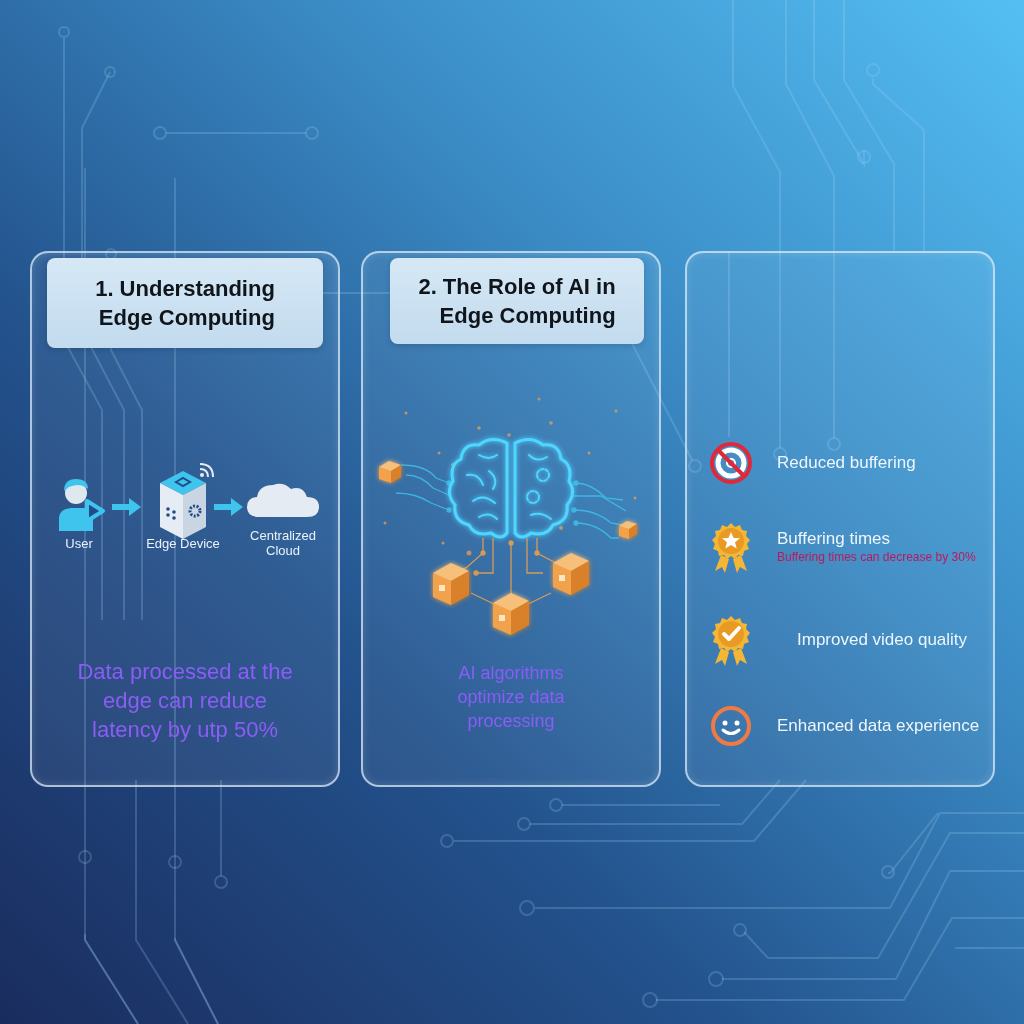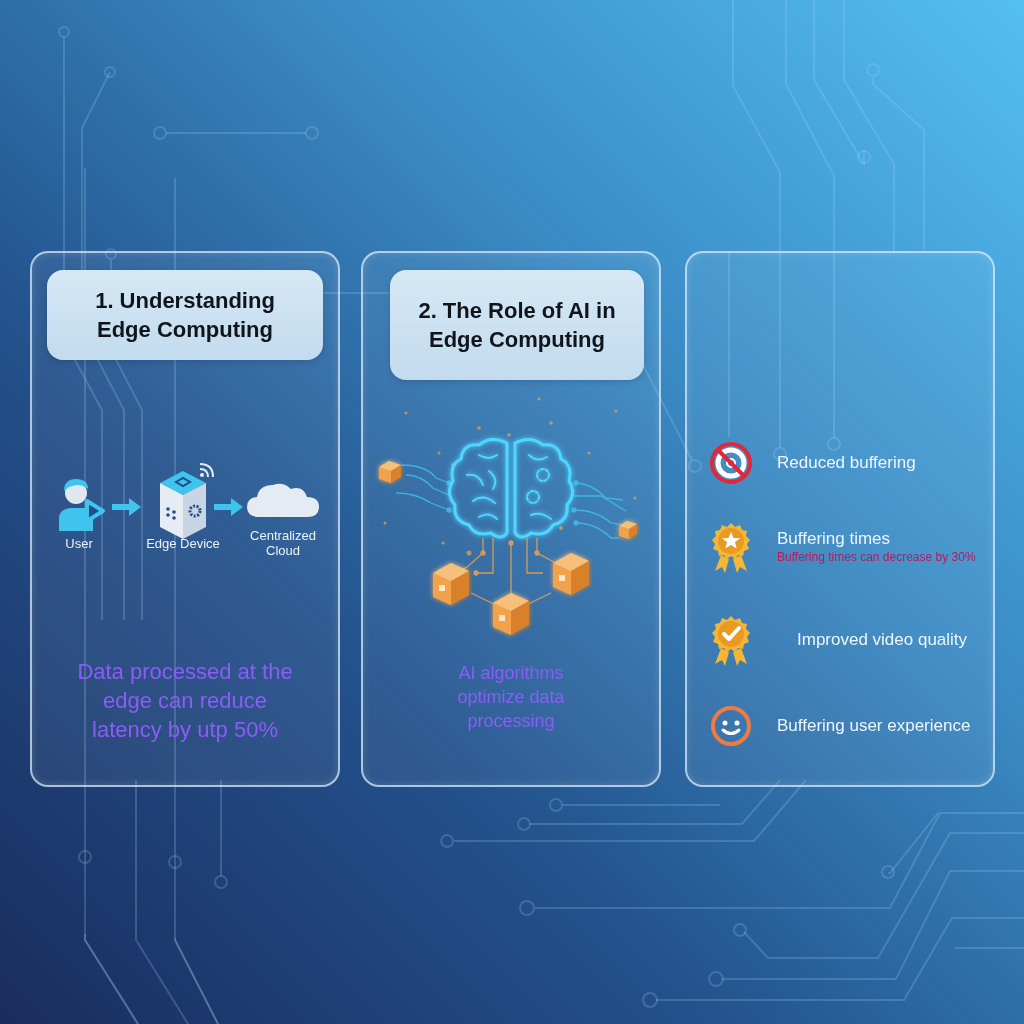--- a/index.html
+++ b/index.html
@@ -13,29 +13,29 @@
     position:absolute; top:251px; height:532px;
     border:2px solid rgba(220,235,250,0.75);
     border-radius:18px;
     background: rgba(255,255,255,0.06);
     box-shadow: 0 0 10px rgba(255,255,255,0.15) inset;
   }
   #card1 { left:30px; width:306px; }
   #card2 { left:361px; width:296px; }
   #card3 { left:685px; width:306px; }
   .title-box {
-    position:absolute; left:15px; right:15px; top:17px;
+    position:absolute; left:15px; right:15px; top:5px;
     background: linear-gradient(180deg, #d6e8f5 0%, #c2dbee 100%);
-    border-radius:16px;
-    display:flex; align-items:center; justify-content:center; text-align:center;
+    border-radius:8px;
+    display:flex; align-items:center; justify-content:center; text-align:right;
     color:#10151c; font-weight:bold; font-size:22px; line-height:29px;
     box-shadow: 0 2px 6px rgba(0,0,0,0.15);
   }
   #card1 .title-box { height:90px; }
-  #card2 .title-box { height:110px;margin-left:12px; }
+  #card2 .title-box { height:86px;margin-left:12px; }
   #card3 .title-box { height:118px; font-size:21px; }
   .title-box span { display:block; }
 
   .flow { position:absolute; left:0; right:0; top:220px; height:100px; }
   .flow-node { position:absolute; text-align:center; color:#e9f3fb; font-size:13px; line-height:15px; }
   .flow-label { display:block; }
 
   .desc {
     position:absolute; left:0; right:0; text-align:center; color:#8b5cf6;
   }
@@ -339,16 +339,16 @@
   <div class="benefit" style="top:443px;">
     <span class="ico">
       <svg width="44" height="44" viewBox="0 0 44 44">
         <circle cx="22" cy="22" r="18" fill="none" stroke="#ef7a43" stroke-width="4"></circle>
         <circle cx="16" cy="19" r="2.5" fill="#ffffff"></circle>
         <circle cx="28" cy="19" r="2.5" fill="#ffffff"></circle>
         <path d="M14 26 Q22 33 30 26" fill="none" stroke="#ffffff" stroke-width="3" stroke-linecap="round"></path>
       </svg>
     </span>
     <span class="txt">
-        <span class="lbl">Buffering user experience</span>
+        <span class="lbl">Enhanced data experience</span>
       </span>
   </div>
 </div>
 
 </body></html>

